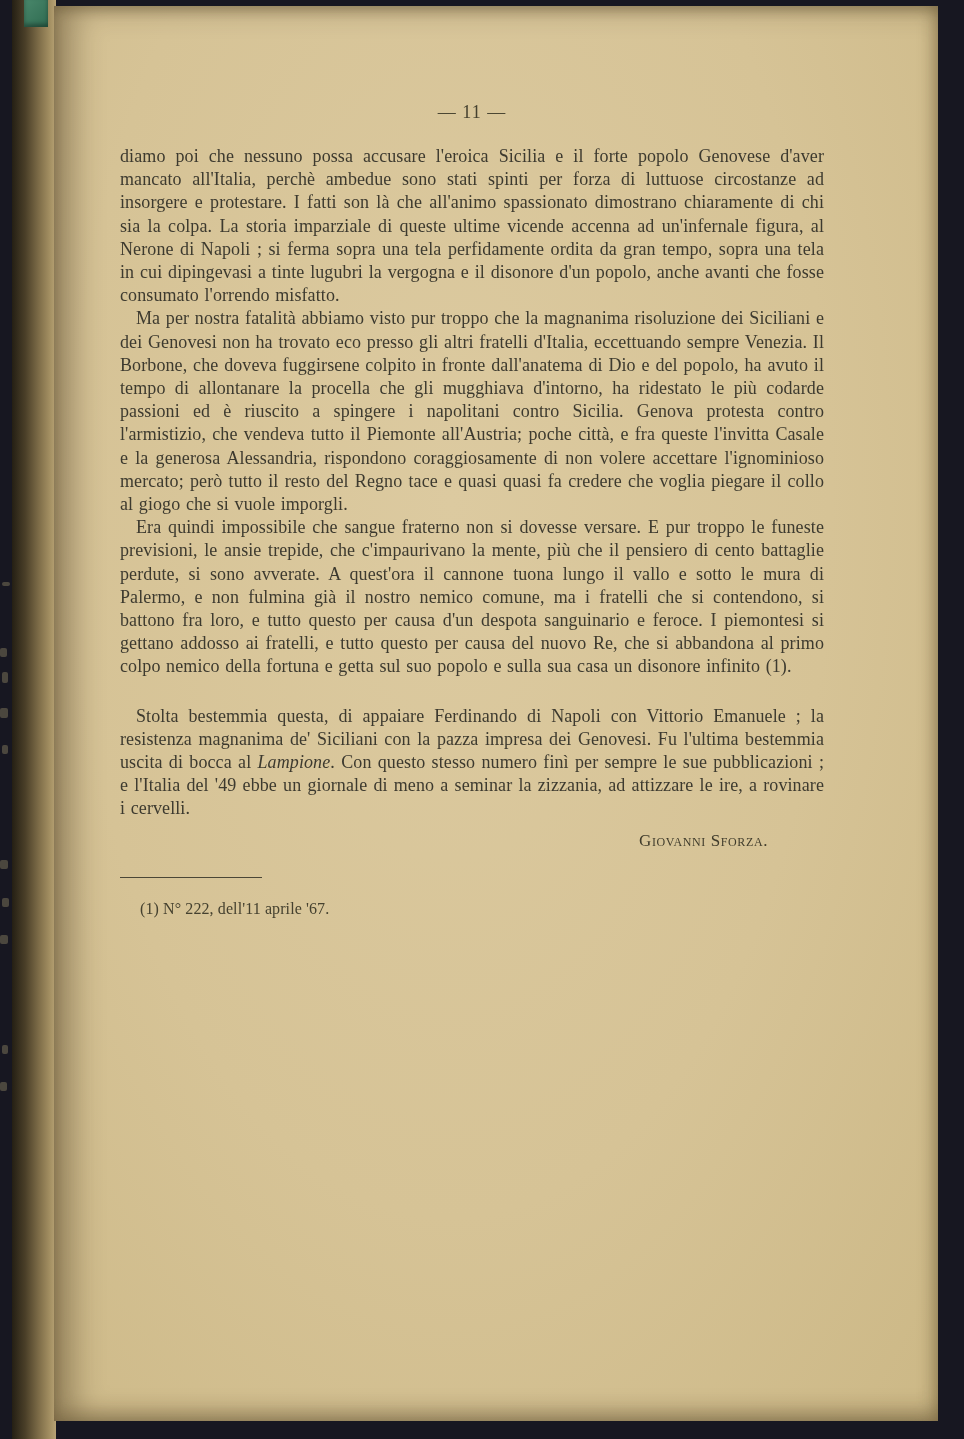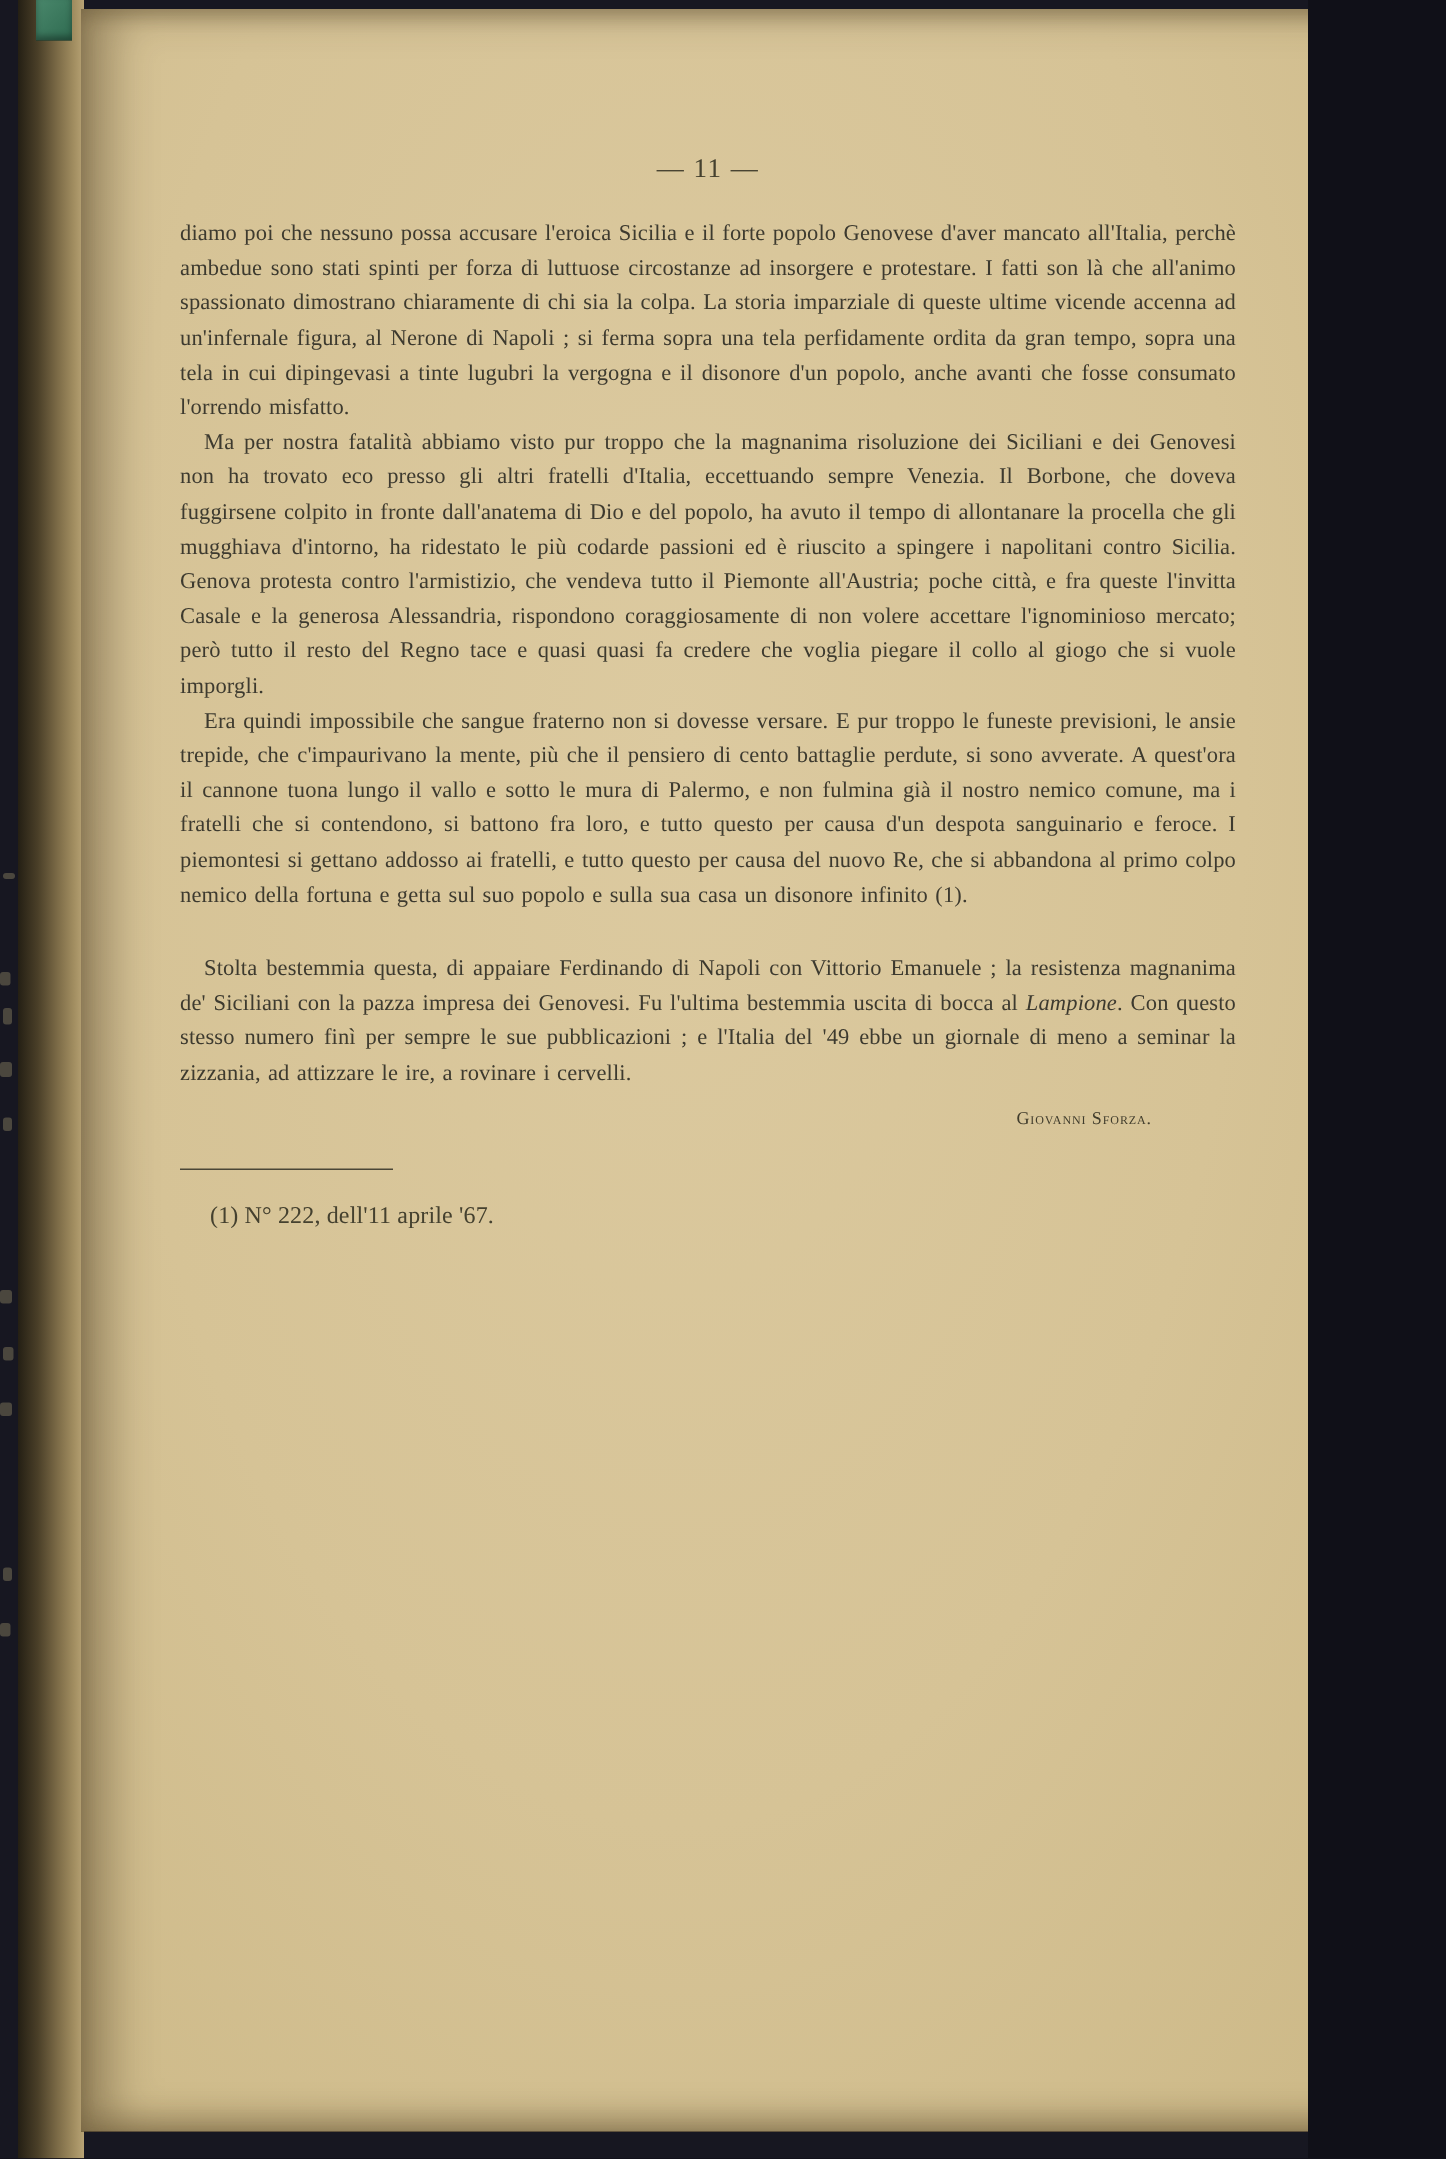--- a/index.html
+++ b/index.html
@@ -1,17 +1,17 @@
 <!DOCTYPE html>
 <html><head>
 <meta charset="utf-8">
 <style>
   html,body{margin:0;padding:0;background:#101018;}
   .scene{
-    position:relative;width:872px;height:1439px;overflow:hidden;
+    position:relative;width:964px;height:1439px;overflow:hidden;
     background:#171721;
     font-family:"Liberation Serif","DejaVu Serif",serif;
   }
   
   .edge-stack{
     position:absolute;left:12px;top:0;width:44px;height:1439px;
     background:linear-gradient(90deg,#241f14 0%,#4a3f28 30%,#7c6b47 60%,#a28e61 85%,#b8a375 100%);
   }
   .cover-corner{
     position:absolute;left:24px;top:0;width:24px;height:27px;
@@ -34,35 +34,35 @@
   }
   .page-num{
     text-align:center;
     font-size:18px;
     letter-spacing:1px;
     margin:0 0 22px 0;
     color:#45412f;
   }
   p.para{
     margin:0;
-    font-size:15px;
+    font-size:18px;
     line-height:23.2px;
     text-align:justify;
     text-indent:16px;
     letter-spacing:.1px;
     word-spacing:1px;
   }
   p.para.first{text-indent:0;}
   p.para.spaced{margin-top:26px;}
   .signature{
     margin-top:10px;
     text-align:right;
     padding-right:56px;
     font-variant:small-caps;
-    font-size:12px;
+    font-size:17px;
     letter-spacing:.6px;
     color:#403c2c;
   }
   .footnote-rule{
     margin:26px 0 0 0;
     border:none;
     border-top:1.6px solid #4a4636;
     width:142px;
   }
   .footnote{

